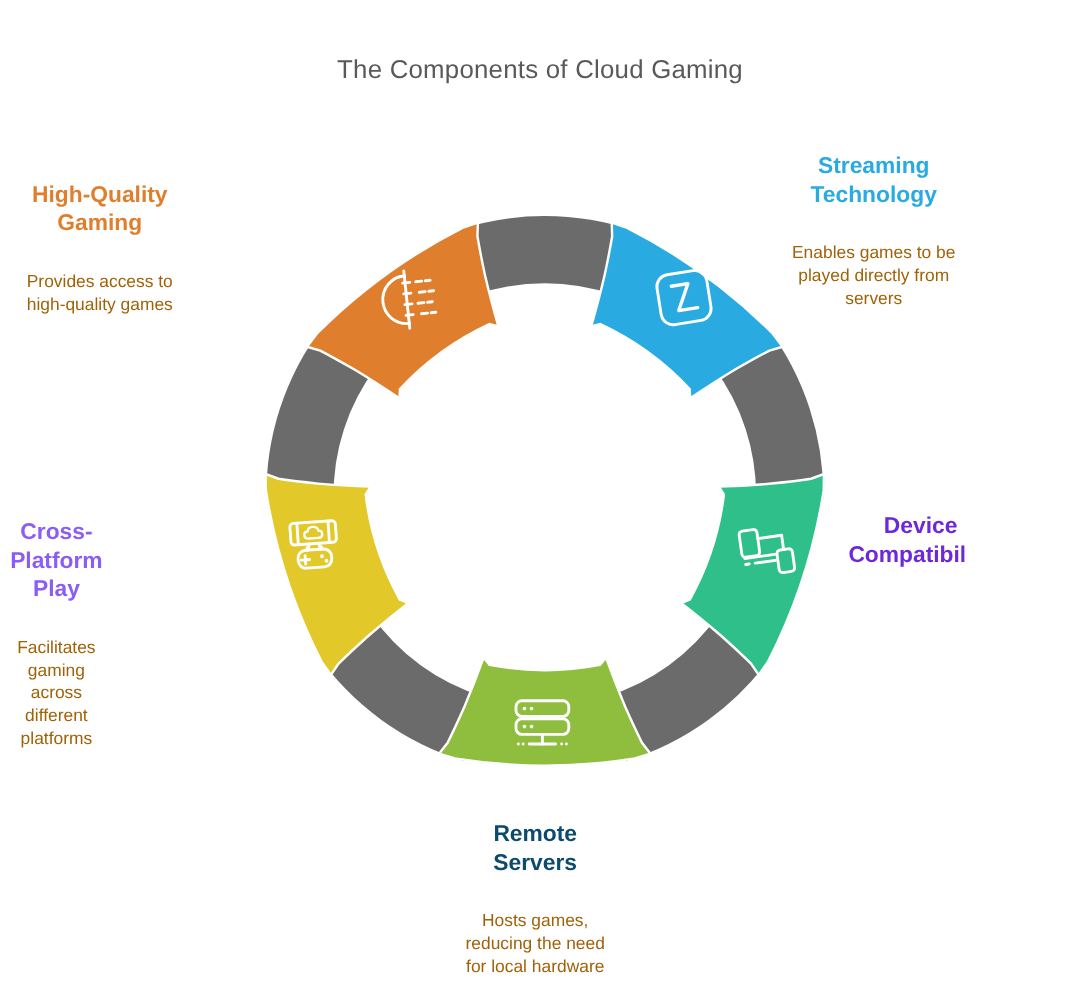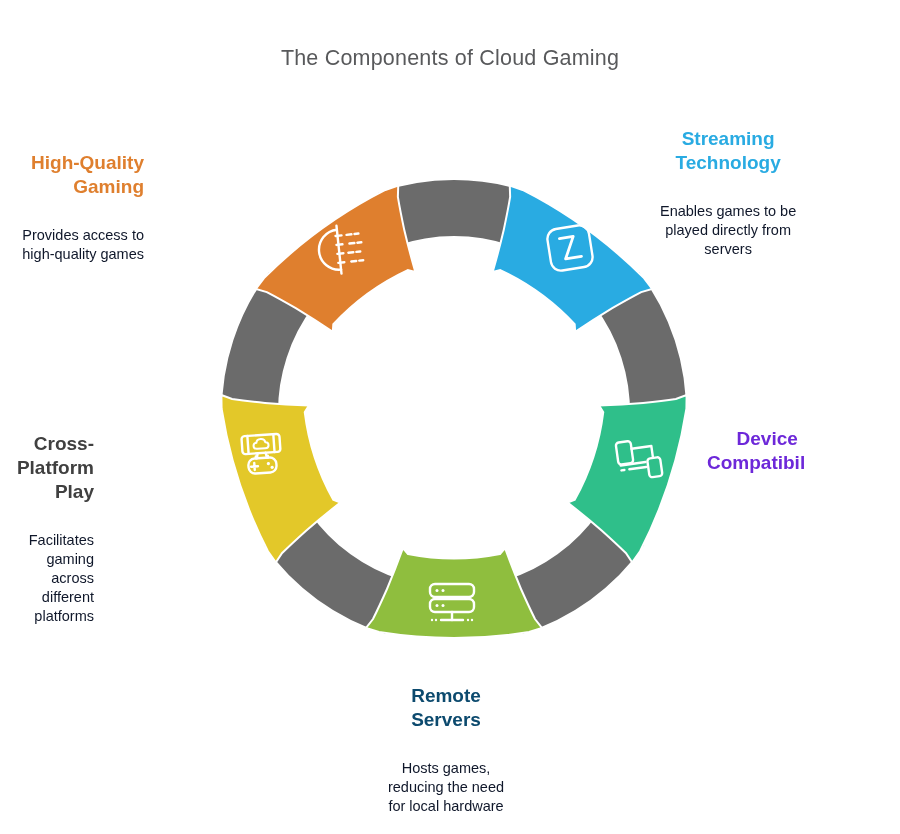--- a/index.html
+++ b/index.html
@@ -7,22 +7,22 @@
     position:relative;width:804px;height:834px;background:#ffffff;overflow:hidden;
     font-family:"Liberation Sans", sans-serif;
   }
   .diagram-svg{position:absolute;left:0;top:0;}
   .page-title{
     position:absolute;left:0;top:46px;width:900px;text-align:center;
     font-size:21.5px;color:#58595B;letter-spacing:.2px;
   }
   .label{position:absolute;white-space:pre-line;}
   .label .heading{font-size:19px;font-weight:bold;line-height:24px;}
-  .label .desc{font-size:14.5px;color:#0f172a;line-height:19px;margin-top:9px;}
-  .align-right{text-align:right;}
+  .label .desc{font-size:14.5px;color:#a16207;line-height:19px;margin-top:9px;}
+  .align-right{text-align:center;}
   .align-left{text-align:center;}
   .align-center{text-align:center;transform:translateX(-50%);}
   .lab-hq{right:660px;top:133px;}
   .lab-st{left:660px;top:109px;}
   .lab-dc{left:707px;top:409px;}
   .lab-rs{left:446px;top:666px;}
   .lab-cp{right:710px;top:414px;}
   .icon{stroke:#fff;stroke-width:2.4;fill:none;stroke-linecap:round;stroke-linejoin:round;}
   .icon .dot{fill:#fff;stroke:none;}
 </style>
@@ -138,20 +138,20 @@
 
   <div class="label lab-rs align-center">
     <div class="heading" style="color: #0c4a6e;">Remote
 Servers</div>
     <div class="desc">Hosts games,
 reducing the need
 for local hardware</div>
   </div>
 
   <div class="label lab-cp align-right">
-    <div class="heading" style="color: #404040;">Cross-Platform
+    <div class="heading" style="color: #8b5cf6;">Cross-Platform
 Play</div>
     <div class="desc">Facilitates gaming
 across different
 platforms</div>
   </div>
 
 </div>
 
 </body></html>

